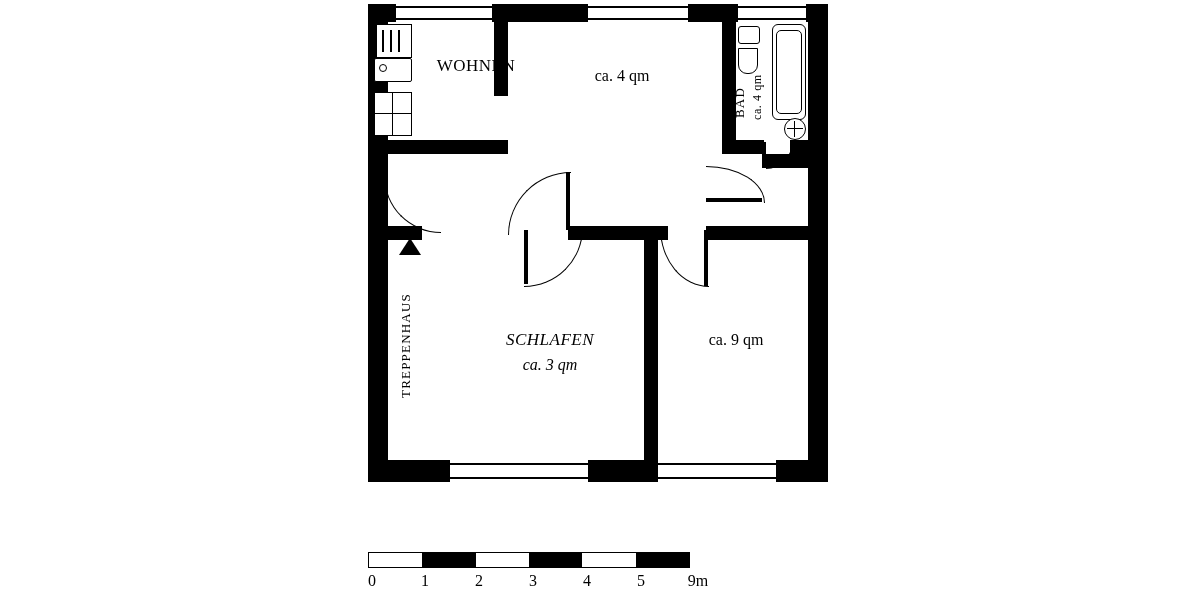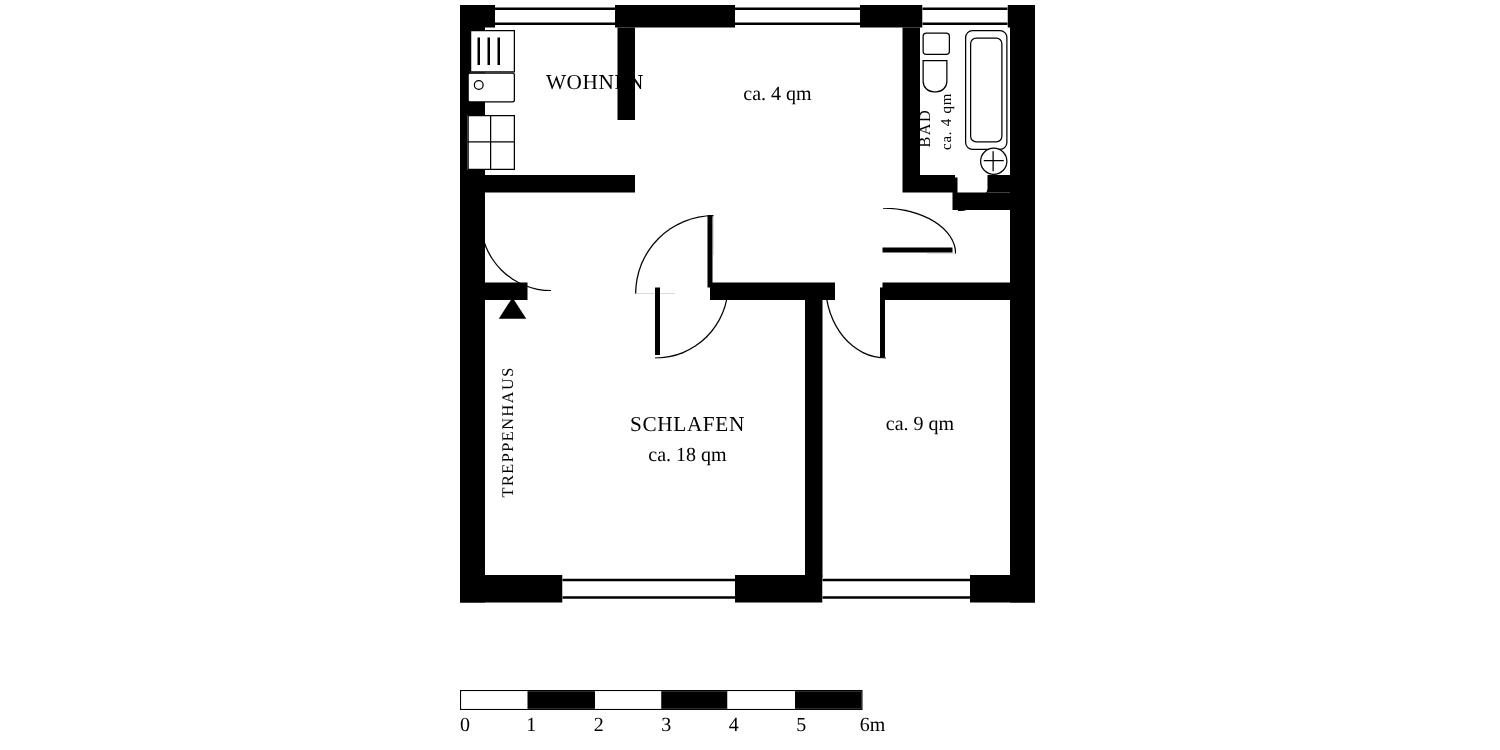--- a/index.html
+++ b/index.html
@@ -232,23 +232,23 @@
 
   <div class="vert-label" style="left:732px; top:118px;">
     <span>BAD</span>
   </div>
   <div class="vert-label small" style="left:750px; top:120px;">
     <span>ca. 4 qm</span>
   </div>
 
 
 
-  <div class="room-label" style="left:456px; top:328px; width:188px;">
+  <div class="room-label" style="left:456px; top:328px; width:188px;font-style:italic;">
     <div class="room-name">SCHLAFEN</div>
-    <div class="room-area">ca. 18 qm</div>
+    <div class="room-area">ca. 3 qm</div>
   </div>
 
   <div class="room-label" style="left:646px; top:328px; width:180px;">
     <div class="room-area">ca. 9 qm</div>
   </div>
 
   <div class="arrow" style="left:399px; top:238px;"></div>
 
   <div class="vert-label" style="left:398px; top:398px;">
     <span>TREPPENHAUS</span>
@@ -263,16 +263,16 @@
     <div class="seg on"></div>
   </div>
 
   <div id="scale-ticks">
     <span style="left:4px;">0</span>
     <span style="left:57px;">1</span>
     <span style="left:111px;">2</span>
     <span style="left:165px;">3</span>
     <span style="left:219px;">4</span>
     <span style="left:273px;">5</span>
-    <span style="left:330px;">6m</span>
+    <span style="left:330px;">9m</span>
   </div>
 
 </div>
 
 </body></html>

